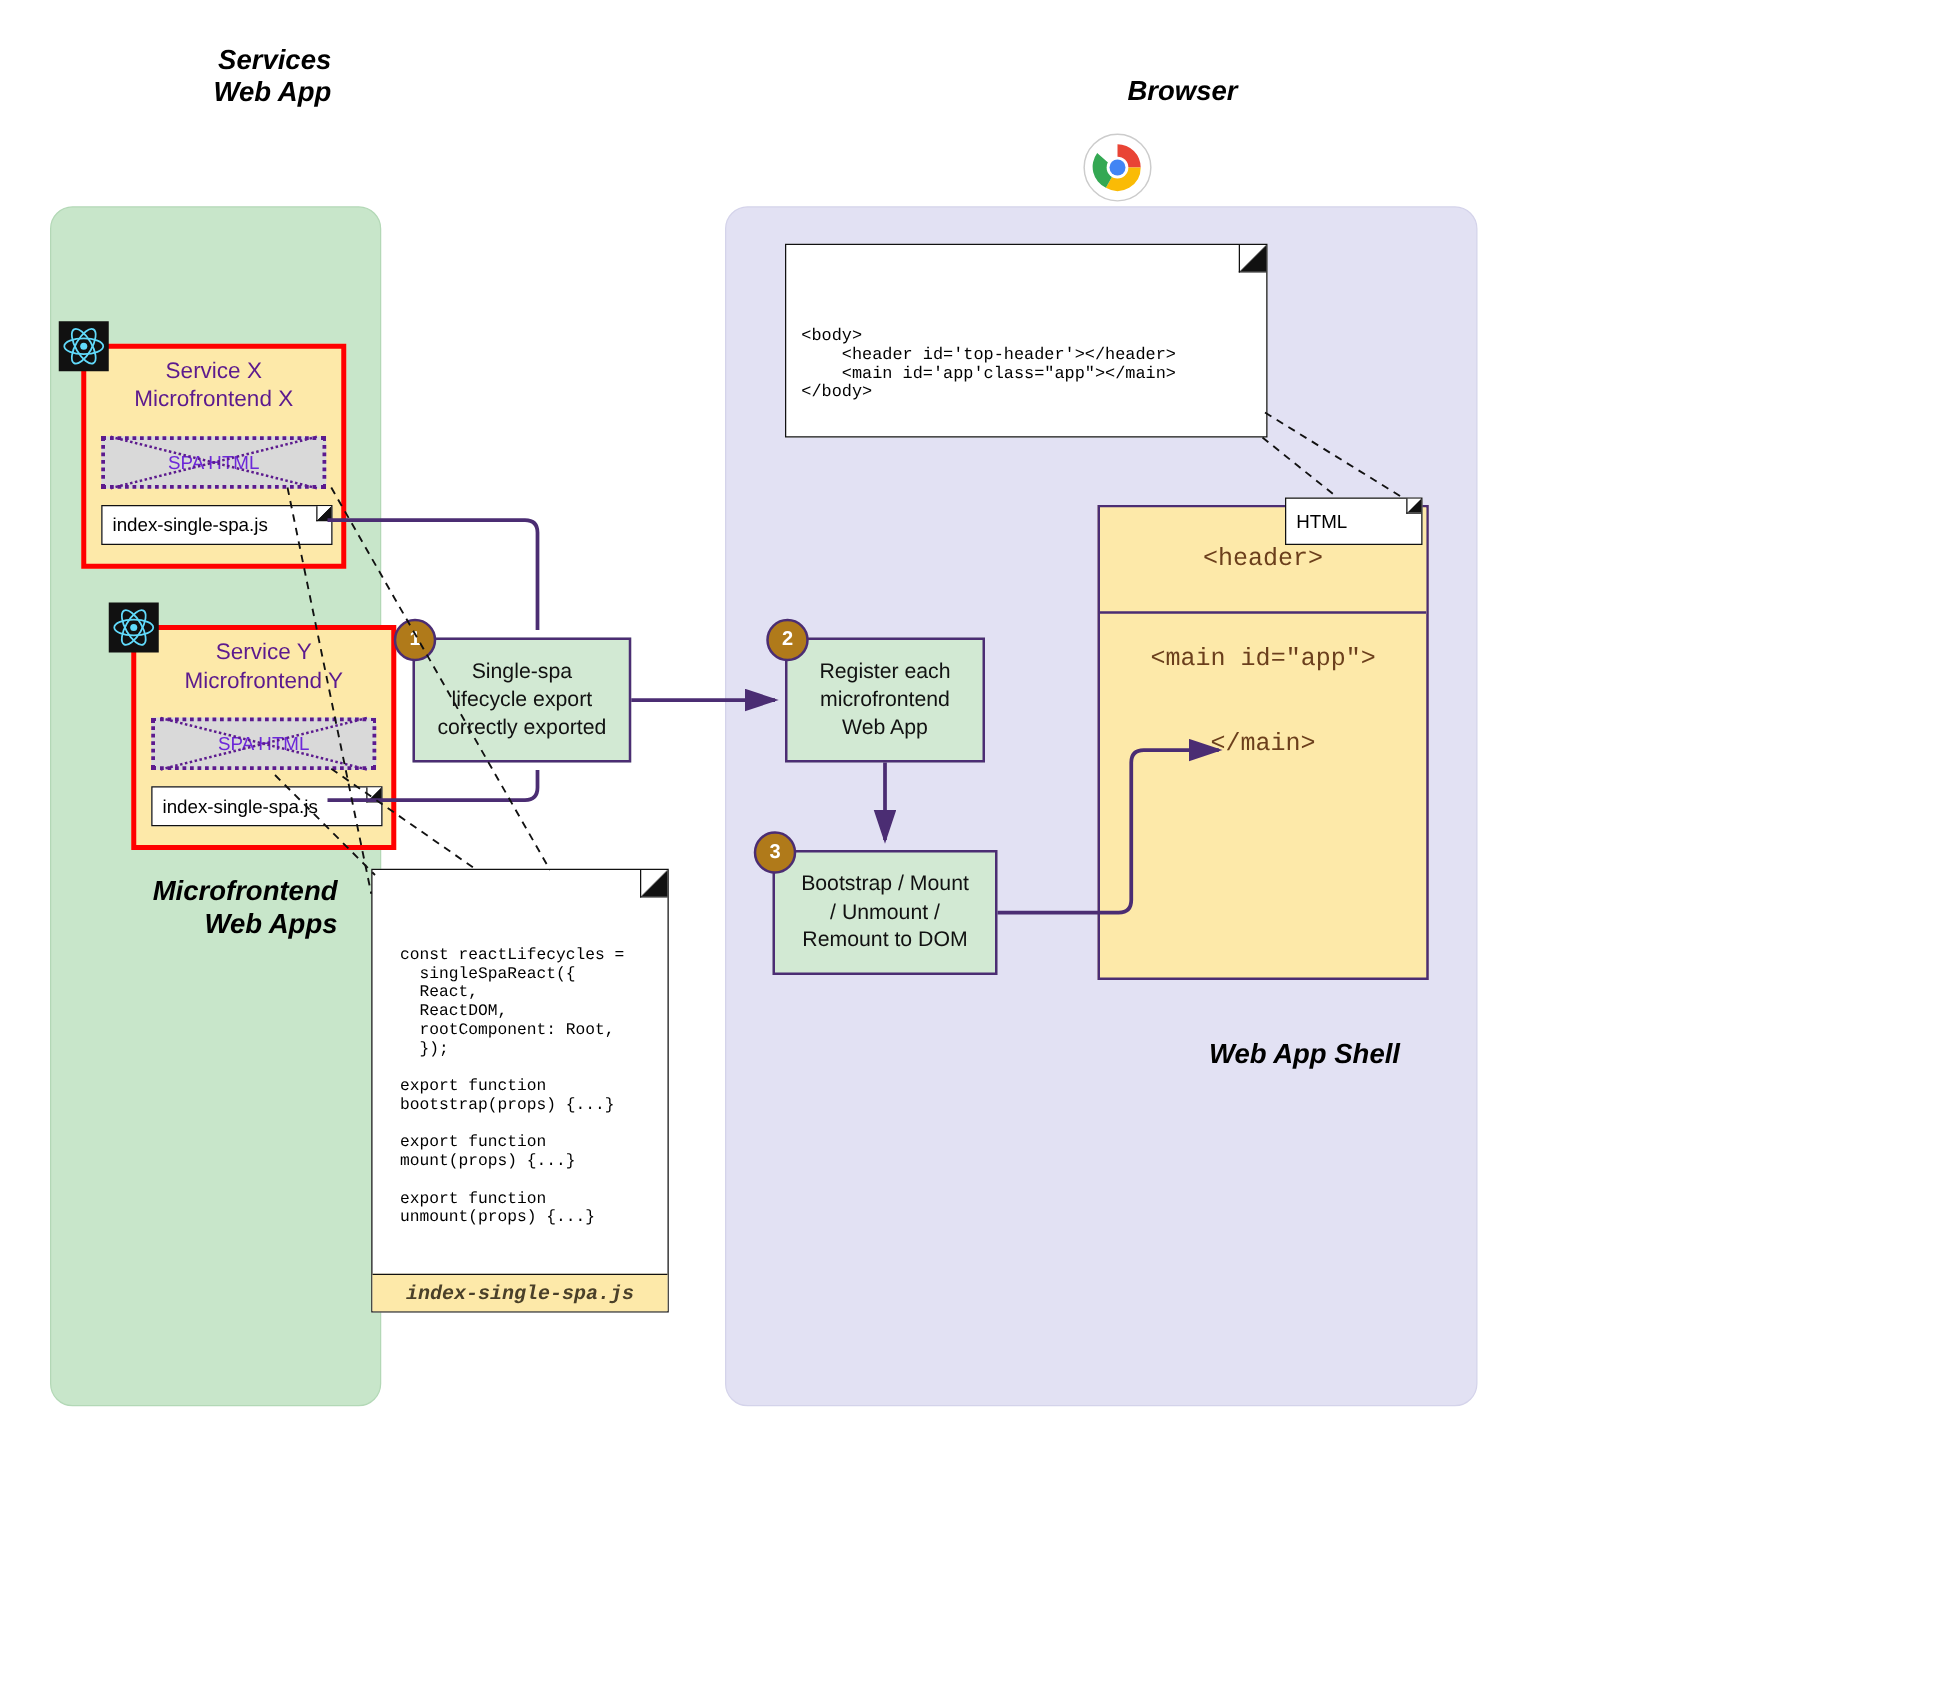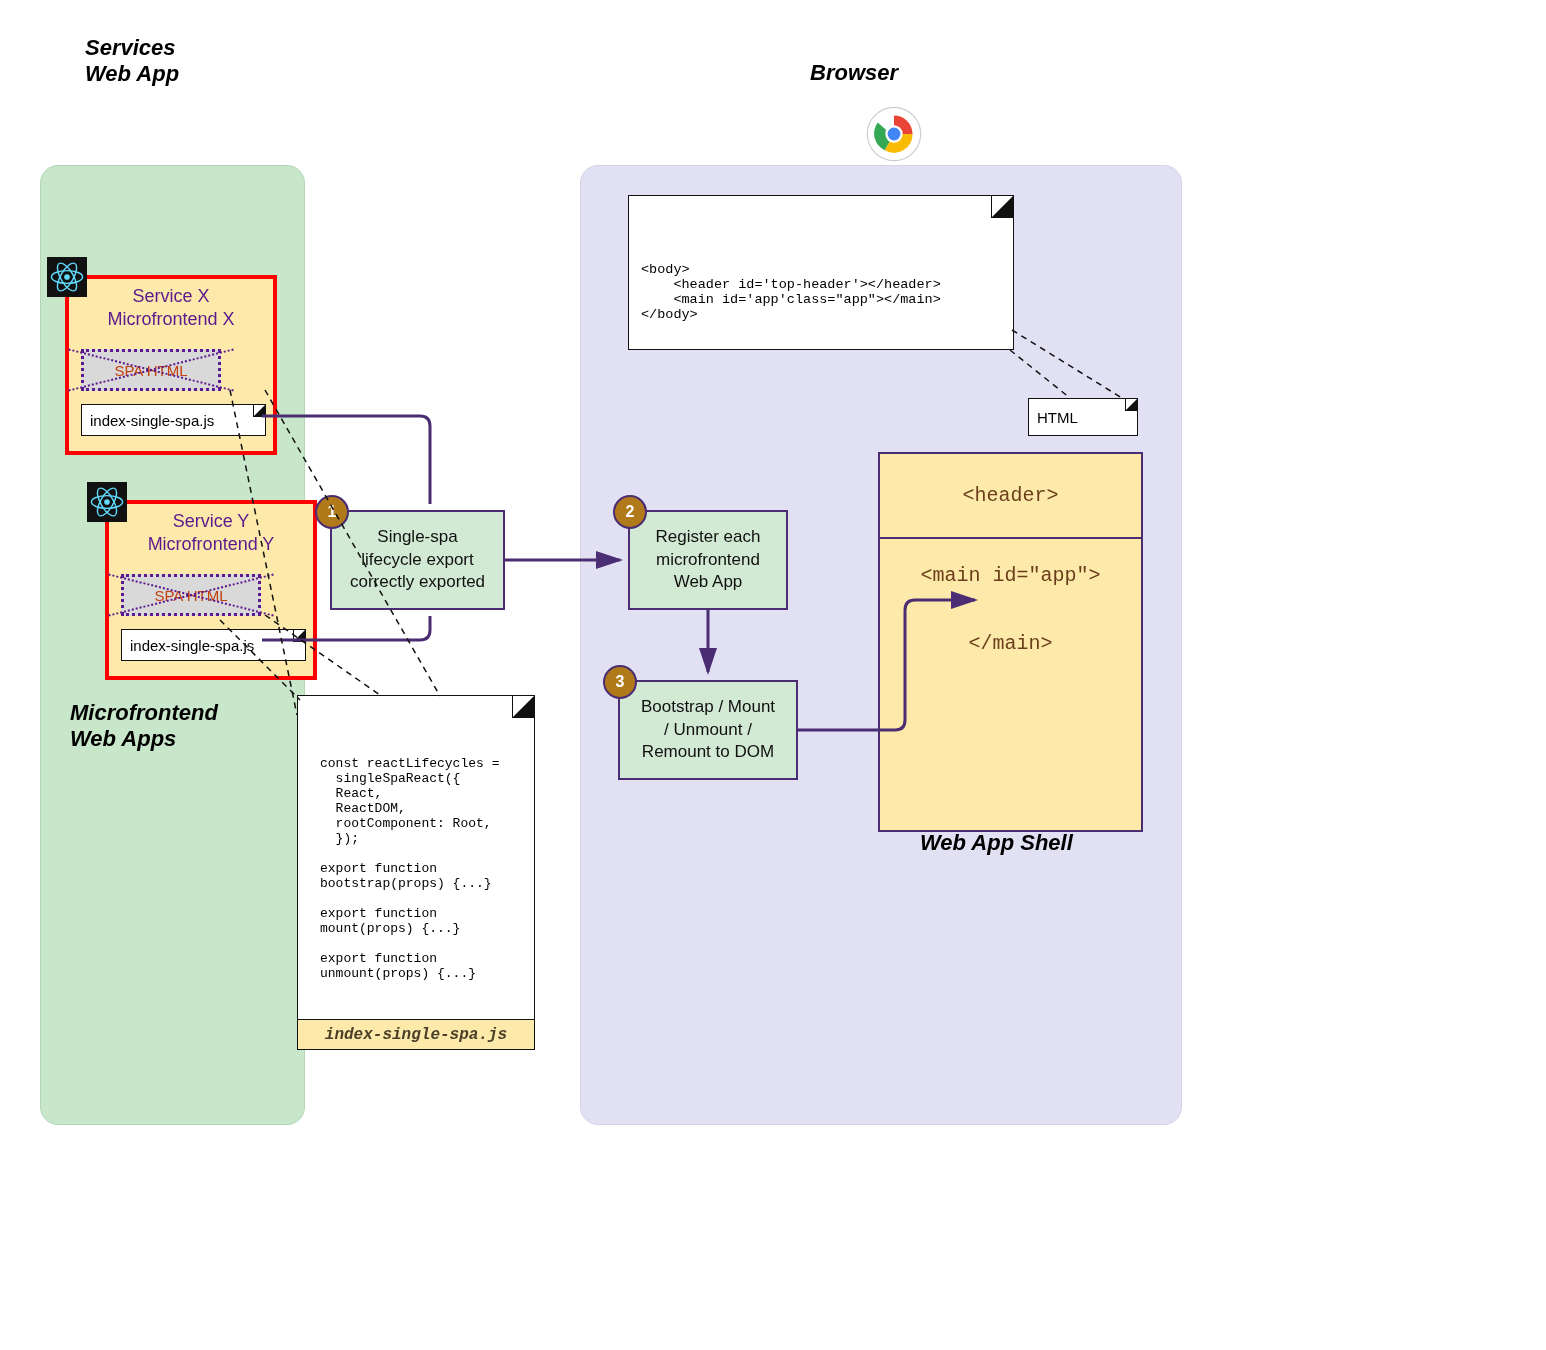--- a/index.html
+++ b/index.html
@@ -9,21 +9,21 @@
     font-family: -apple-system, Helvetica, Arial, sans-serif;
     background: #fff;
     width: 1546px;
     height: 1350px;
     position: relative;
   }
   .title-heading {
     font-style: italic;
     font-weight: 700;
     font-size: 22px;
-    text-align: left;
+    text-align: right;
     position: absolute;
   }
   .panel-green {
     position: absolute;
     background: #c8e6ca;
     border: 1px solid #b3d8b6;
     border-radius: 18px;
   }
   .panel-lav {
     position: absolute;
@@ -53,29 +53,29 @@
     color: #5c1a8e;
     font-size: 18px;
     text-align: center;
     line-height: 1.3;
     margin-top: 6px;
   }
   .spa-html-chip {
     position: absolute;
     left: 12px;
     top: 70px;
-    width: 140px;
+    width: 180px;
     height: 42px;
     background: #d9d9d9;
     border: 3px dotted #5c1a8e;
     display: flex;
     align-items: center;
     justify-content: center;
     font-size: 15px;
-    color: #c2410c;
+    color: #6d28d9;
   }
   .spa-html-chip::before, .spa-html-chip::after {
     content: "";
     position: absolute;
     width: 170px;
     height: 0;
     border-top: 2px dotted #5c1a8e;
   }
   .spa-html-chip::before { transform: rotate(14deg); }
   .spa-html-chip::after  { transform: rotate(-14deg); }
@@ -297,21 +297,21 @@
 </div>
 
 <div class="code-doc" style="left:628px; top:195px; width:386px; height:155px;">
   <div class="fold"></div>
   <div style="white-space:pre; font-size:13.5px; margin-top:6px;">&lt;body&gt;
     &lt;header id='top-header'&gt;&lt;/header&gt;
     &lt;main id='app'class="app"&gt;&lt;/main&gt;
 &lt;/body&gt;</div>
 </div>
 
-<div class="shell-box" style="left:878px; top:452px;">
+<div class="shell-box" style="left:878px; top:404px;">
   <div class="shell-header-cell">&lt;header&gt;</div>
   <div class="shell-main-cell">
     <div>&lt;main id="app"&gt;</div>
     <div style="margin-top:30px;">&lt;/main&gt;</div>
   </div>
 </div>
 
 <div class="file-chip" style="left:1028px; top:398px; width:110px; height:38px; justify-content:flex-start;">
   <span>HTML</span>
     <div class="fold"></div>

